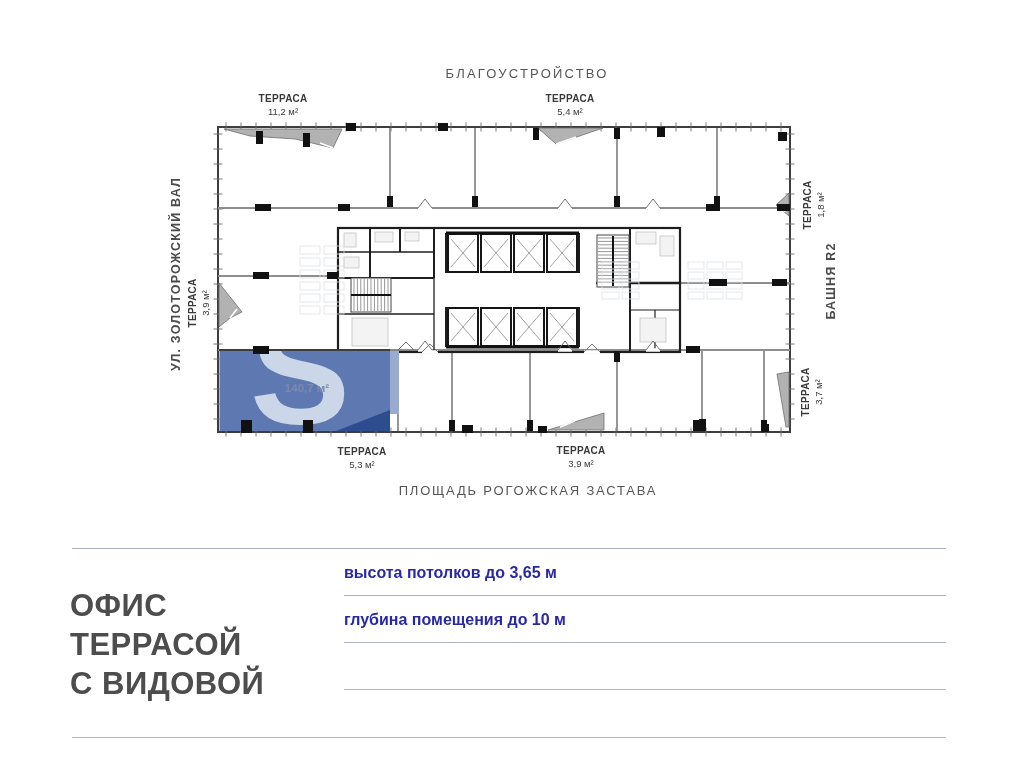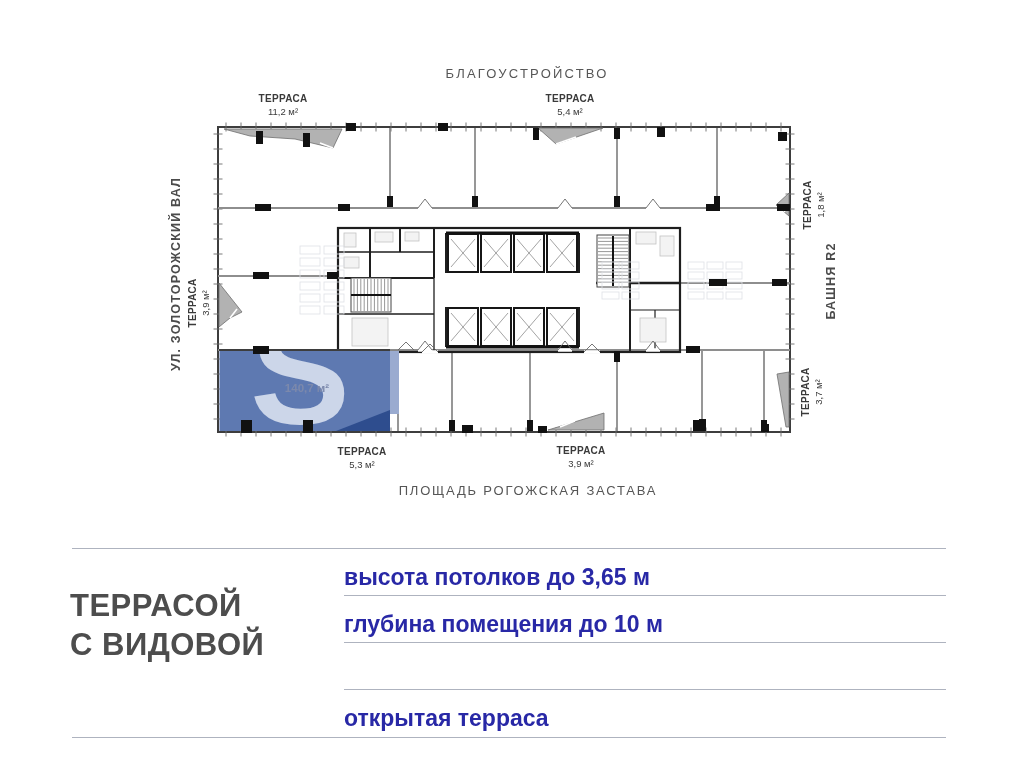--- a/index.html
+++ b/index.html
@@ -9,21 +9,21 @@
   .center-h{transform:translateX(-50%);}
   .vert{transform:translate(-50%,-50%) rotate(-90deg);}
   .area-cap{font-size:13px;font-weight:500;letter-spacing:2.2px;color:#565656;}
   .t-label{text-align:center;color:#3a3a3a;line-height:12px;}
   .t-name{font-size:10px;font-weight:bold;letter-spacing:.4px;}
   .t-area{font-size:9.5px;font-weight:400;margin-top:1px;}
   .v-street{font-size:12.5px;font-weight:600;letter-spacing:1.2px;color:#4b4b4b;}
   .sep{position:absolute;height:1px;background:#aeb3bf;}
   .title-block{position:absolute;left:70px;top:586px;color:#4d4d4d;font-size:31px;
                font-weight:bold;line-height:39px;letter-spacing:.5px;}
-  .feature{position:absolute;left:344px;font-size:23px;font-weight:bold;color:#2828a6;}
+  .feature{position:absolute;left:344px;font-size:16px;font-weight:bold;color:#2828a6;}
   svg{position:absolute;left:0;top:0;}
 </style>
 </head>
 <body>
 
 <div class="page">
 
   <svg id="plan-svg" width="1024" height="768" viewBox="0 0 1024 768">
     <defs>
       <clipPath id="unit-clip">
@@ -425,21 +425,21 @@
 
   <div class="lbl center-h area-cap" style="left:528px;top:483px;letter-spacing:1.8px;">ПЛОЩАДЬ РОГОЖСКАЯ ЗАСТАВА</div>
 
   <div class="sep" style="left:72px;top:548px;width:874px;"></div>
   <div class="sep" style="left:344px;top:595px;width:602px;"></div>
   <div class="sep" style="left:344px;top:642px;width:602px;"></div>
   <div class="sep" style="left:344px;top:689px;width:602px;"></div>
   <div class="sep" style="left:72px;top:737px;width:874px;"></div>
 
   <div class="title-block">
+    <div>ОФИС</div>
     <div>ТЕРРАСОЙ</div>
     <div>С ВИДОВОЙ</div>
   </div>
 
   <div class="feature" style="top:564px;">высота потолков до 3,65 м</div>
   <div class="feature" style="top:611px;">глубина помещения до 10 м</div>
-  <div class="feature" style="top:705px;">открытая терраса</div>
 
 </div>
 
 </body></html>

